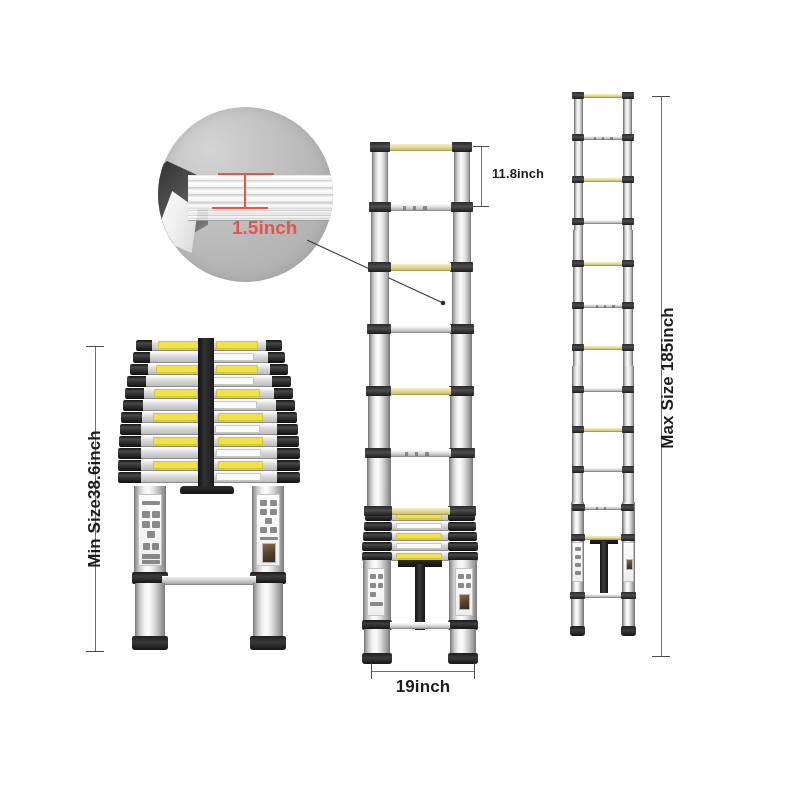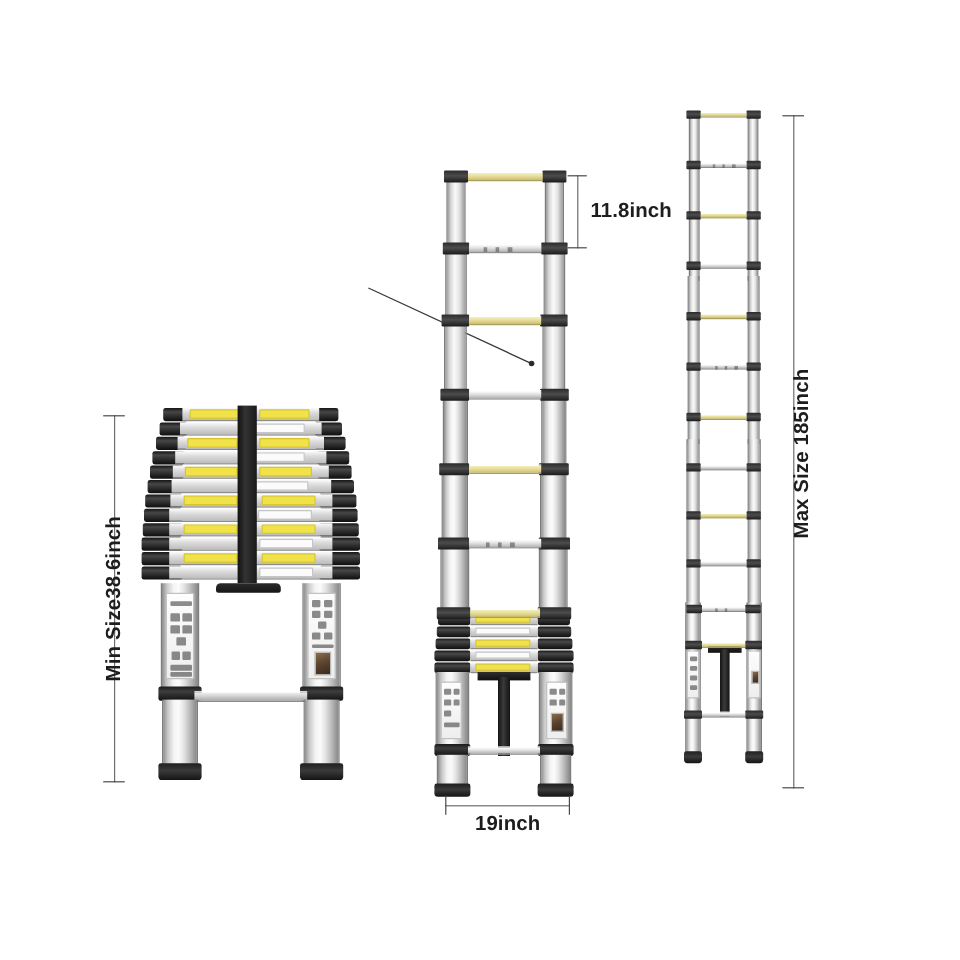--- a/index.html
+++ b/index.html
@@ -177,20 +177,30 @@
   .tbar-h {
     position: absolute;
     background: linear-gradient(to bottom, #2e2e2e, #111);
   }
 </style>
 </head>
 <body>
 
 <div id="stage">
 
+  <div id="magnifier" style="left:158px; top:107px; width:175px; height:175px;">
+    <div class="mag-dark-wedge" style="left:-14px; top:54px; width:64px; height:86px; clip-path:polygon(36% 0%,100% 22%,100% 74%,40% 100%,0% 62%,0% 24%);"></div>
+    <div class="mag-bright" style="left:-6px; top:84px; width:46px; height:62px; clip-path:polygon(44% 0%,100% 30%,86% 100%,6% 74%);"></div>
+    <div class="mag-rail-stack" style="left:30px; top:68px; width:170px; height:34px;"></div>
+    <div class="mag-rail-stack" style="left:30px; top:101px; width:170px; height:13px; opacity:.85;"></div>
+    <div class="mag-measure-line" style="left:60px; top:66px; width:56px;"></div>
+    <div class="mag-measure-line" style="left:54px; top:100px; width:56px;"></div>
+    <div class="mag-measure-bar" style="left:86px; top:67px; height:34px;"></div>
+    <div id="mag-1p5" style="left:74px; top:110px; font-size:19px;">1.5inch</div>
+  </div>
 
   <svg id="leader-line" style="left:0; top:0; width:800px; height:800px;">
     <line x1="307" y1="240" x2="443" y2="303" stroke="#3a3a3a" stroke-width="1.1"></line>
     <circle cx="443" cy="303" r="2.3" fill="#2b2b2b"></circle>
   </svg>
 
   <div class="ladder" style="left:118px; top:336px; width:182px; height:316px;">
 
     <div>
       <div class="stack-seg" style="left:18px;  top:4px;   width:21px; height:11px;"></div>
@@ -422,21 +432,21 @@
 
       <div class="rung-cap" style="left:2px;  top:366px; width:28px; height:10px;"></div>
       <div class="rung-cap" style="left:86px; top:366px; width:28px; height:10px;"></div>
       <div class="rung yellow" style="left:30px; top:367px; width:58px; height:8px;"></div>
     </div>
   </div>
 
   <div class="dim-line-v" style="left:481px; top:146px; height:61px;"></div>
   <div class="tick-h" style="left:473px; top:146px; width:16px;"></div>
   <div class="tick-h" style="left:473px; top:206px; width:16px;"></div>
-  <div class="dim-label" style="left:492px; top:166px; font-size:17px;">11.8inch</div>
+  <div class="dim-label" style="left:492px; top:166px; font-size:13px;">11.8inch</div>
 
   <div class="dim-line-h" style="left:371px; top:671px; width:104px;"></div>
   <div class="tick-v" style="left:371px; top:663px; height:16px;"></div>
   <div class="tick-v" style="left:474px; top:663px; height:16px;"></div>
   <div class="dim-label" style="left:371px; top:677px; width:104px; text-align:center; font-size:17px;">19inch</div>
 
   <div class="ladder" style="left:568px; top:90px; width:72px; height:570px;">
 
     <div class="rail thin" style="left:6px; top:4px; width:9px; height:140px;"></div>
     <div class="rail thin" style="left:55px; top:4px; width:9px; height:140px;"></div>

